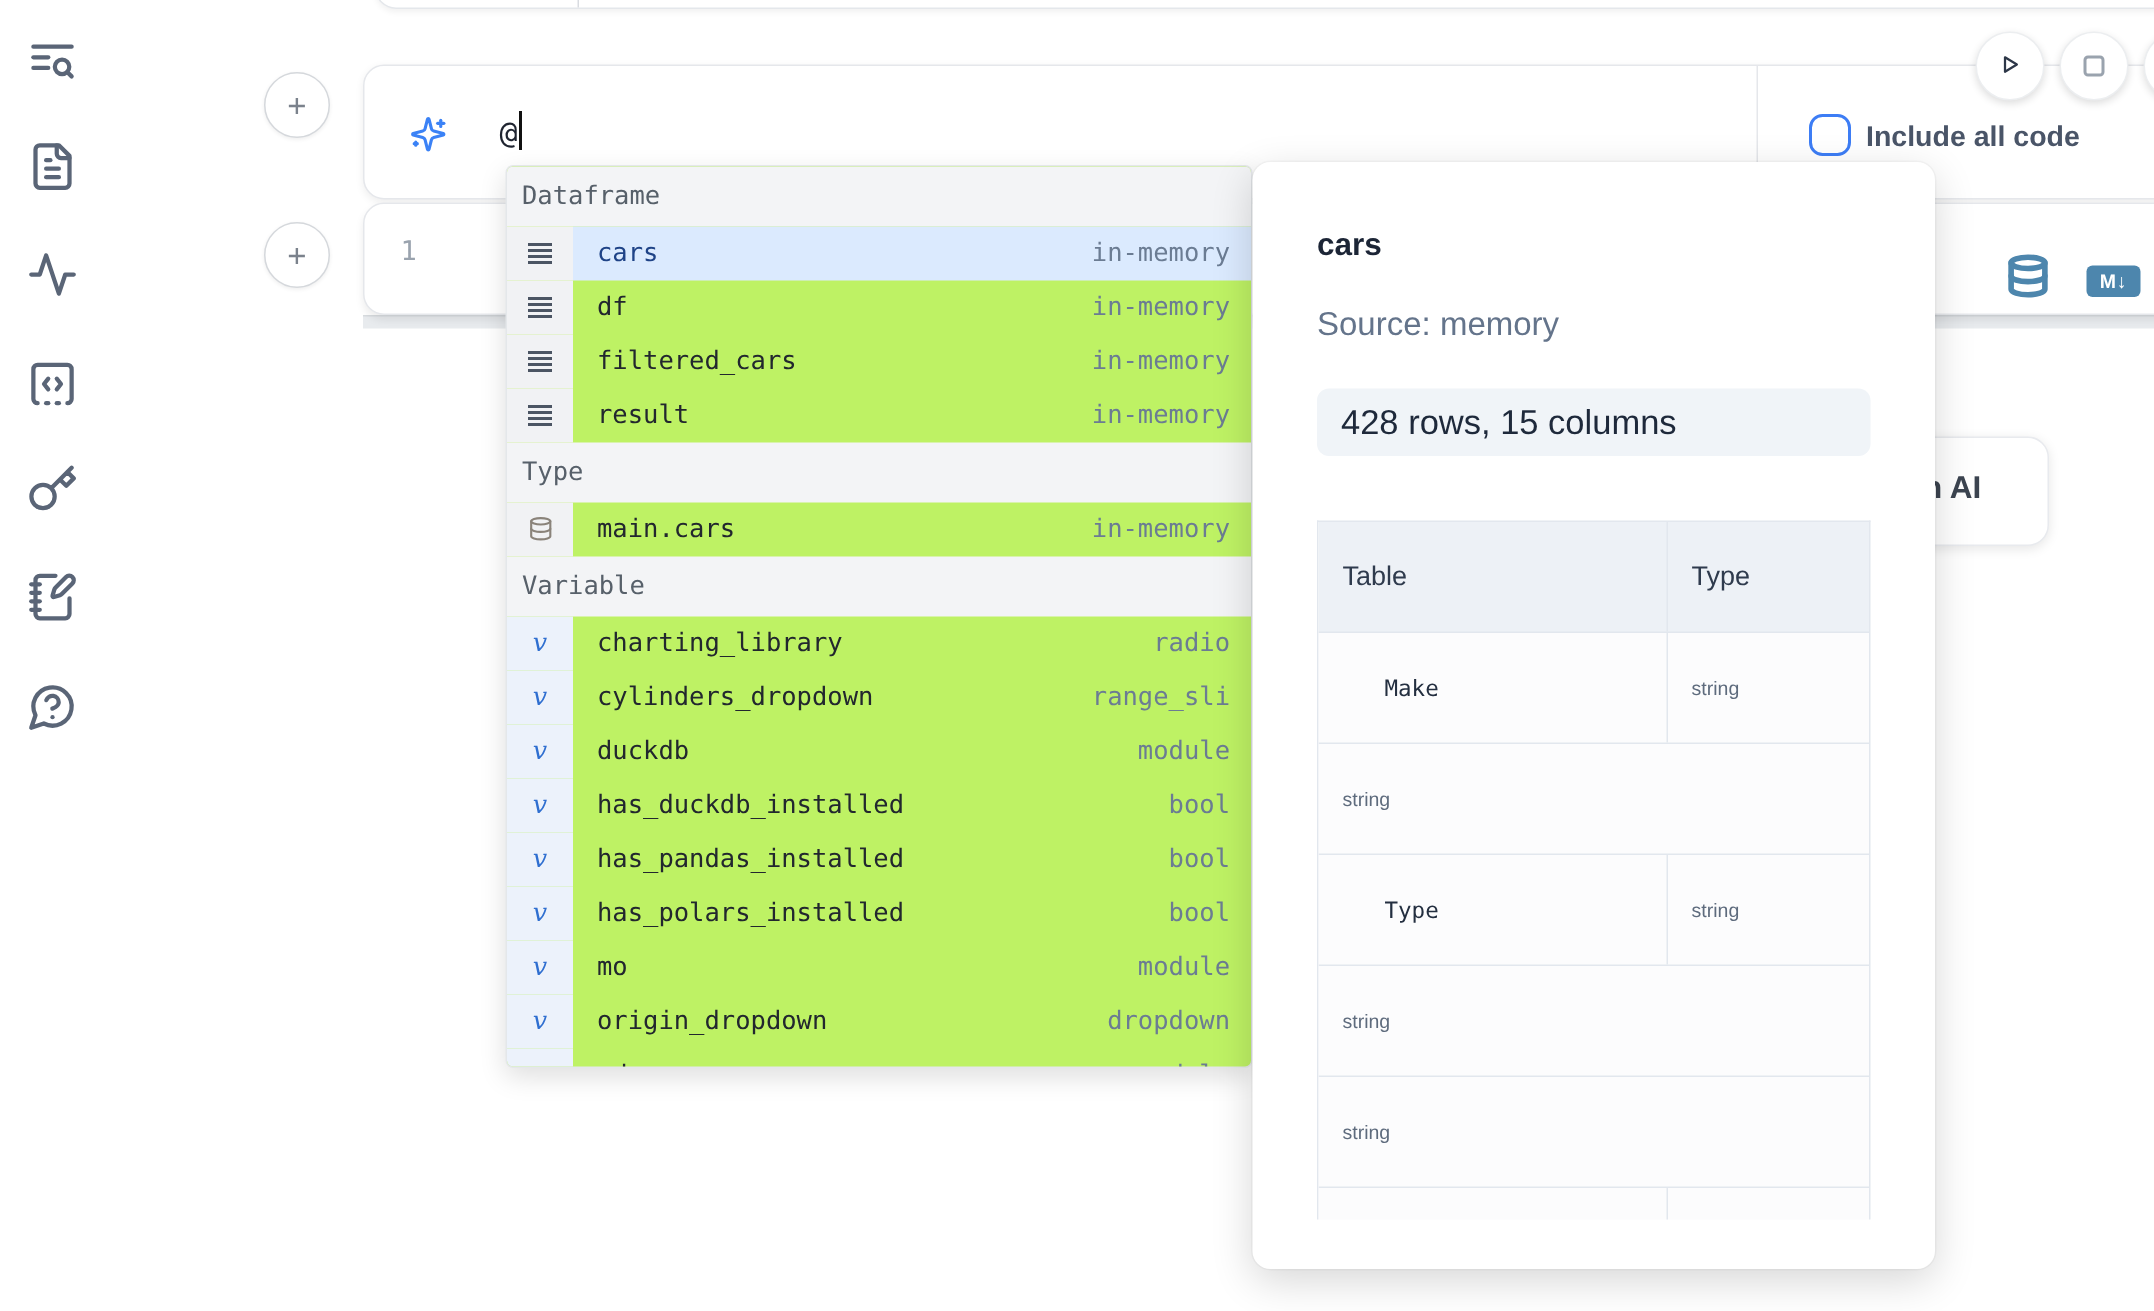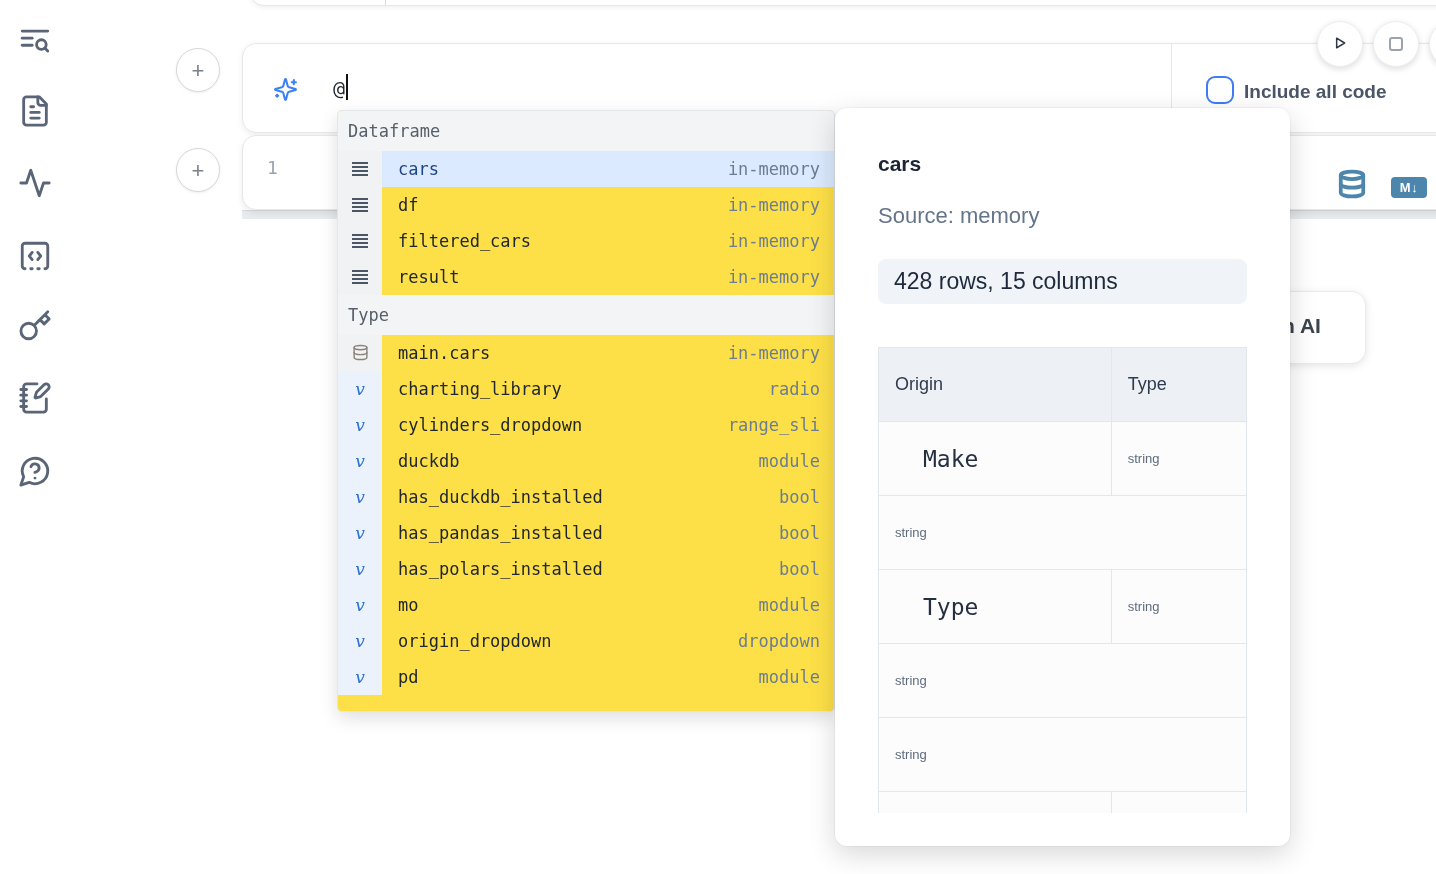--- a/index.html
+++ b/index.html
@@ -42,21 +42,21 @@
   .line-no { left:24px; top:21px; font-family:"DejaVu Sans Mono", monospace;
     font-size:18px; color:#9aa3ae; }
   .db-icon { left:1094px; top:33px; width:30px; height:32px; color:#4d86ad; cursor:pointer; }
   .md-badge { left:1148px; top:41px; width:36px; height:21px; background:#4d86ad; border-radius:4px;
     color:#fff; font-size:13px; font-weight:bold; text-align:center; line-height:21px;
     letter-spacing:.5px; cursor:pointer; }
   .cell-band { left:242px; top:210px; width:1218px; height:9px; background:#e8ebee;
     border-top:1px solid #d8dcdf; z-index:1; }
 
   
-  .dropdown { left:337px; top:110px; width:498px; height:602px; background:#fde047;
+  .dropdown { left:337px; top:110px; width:498px; height:602px; background:#bef264;
     border:1px solid #e4e7ea; border-radius:5px; box-shadow:0 6px 18px rgba(0,0,0,.13);
     overflow:hidden; z-index:20; font-family:"DejaVu Sans Mono", monospace; font-size:17px; }
   .ac-header { height:40px; line-height:40px; background:#f3f4f6; color:#57606a; padding-left:10px; }
   .ac-row { display:flex; height:36px; align-items:center; cursor:pointer; }
   .ac-gutter { width:44px; height:36px; flex:0 0 44px; background:#f1f2f4;
     display:flex; align-items:center; justify-content:center; }
   .ac-gutter.var { background:#ecf2fb; }
   .ac-main { flex:1; height:36px; display:flex; align-items:center; }
   .ac-row.selected .ac-main { background:#dbeafe; }
   .ac-name { padding-left:16px; color:#22272e; }
@@ -74,21 +74,21 @@
   .panel-source { left:43px; top:95px; font-size:22px; color:#64748b; }
   .panel-pill { left:43px; top:151px; width:369px; height:45px; background:#f0f4f8;
     border-radius:8px; font-size:23px; color:#1e293b; line-height:45px; padding-left:16px; }
   .panel-table { left:43px; top:239px; width:369px; height:466px; overflow:hidden;
     border:1px solid #e2e7ee; border-bottom:none; }
   .pt-row { display:flex; height:74px; border-bottom:1px solid #e2e7ee; background:#fcfcfd; }
   .pt-row.head { background:#edf1f6; }
   .pt-c1 { width:234px; border-right:1px solid #e2e7ee; display:flex; align-items:center; padding-left:16px; }
   .pt-c2 { width:135px; display:flex; align-items:center; padding-left:16px; }
   .pt-head-txt { font-size:18px; color:#2f3b4d; }
-  .pt-col-name { font-family:"DejaVu Sans Mono", monospace; font-size:23px; color:#242f40;padding-left:28px; }
+  .pt-col-name { font-family:"DejaVu Sans Mono", monospace; font-size:15px; color:#242f40;padding-left:28px; }
   .pt-col-type { font-size:13px; color:#5e6b7d; }
 
   
   .ai-btn { left:1150px; top:291px; width:216px; height:73px; background:#fff;
     border:1px solid #e8eaee; border-radius:14px; box-shadow:0 2px 8px rgba(0,0,0,.10);
     z-index:10; cursor:pointer; }
   .ai-btn span { position:absolute; left:131px; top:22px; font-size:21px; font-weight:bold; color:#3c4450; }
 </style>
 </head>
 <body>
@@ -265,20 +265,21 @@
             <path d="M3 5v14a9 3 0 0 0 18 0V5"></path>
             <path d="M3 12a9 3 0 0 0 18 0"></path>
           </svg></span>
       </div>
     <div class="ac-main">
         <span class="ac-name">main.cars</span>
         <span class="ac-type">in-memory</span>
       </div>
   </div>
 
+  <div class="ac-header">Variable</div>
 
   <div class="ac-row">
     <div class="ac-gutter var">
         <span class="v-glyph">v</span>
       </div>
     <div class="ac-main">
         <span class="ac-name">charting_library</span>
         <span class="ac-type">radio</span>
       </div>
   </div>
@@ -361,21 +362,21 @@
 </button>
 
 <div class="abs panel">
   <div class="abs panel-title">cars</div>
   <div class="abs panel-source">Source: memory</div>
   <div class="abs panel-pill">428 rows, 15 columns</div>
 
   <div class="abs panel-table">
     <div class="pt-row head">
       <div class="pt-c1">
-          <span class="pt-head-txt">Origin</span>
+          <span class="pt-head-txt">Table</span>
         </div>
       <div class="pt-c2">
           <span class="pt-head-txt">Type</span>
         </div>
     </div>
     <div class="pt-row">
       <div class="pt-c1">
           <span class="pt-col-name">Make</span>
         </div>
       <div class="pt-c2">

